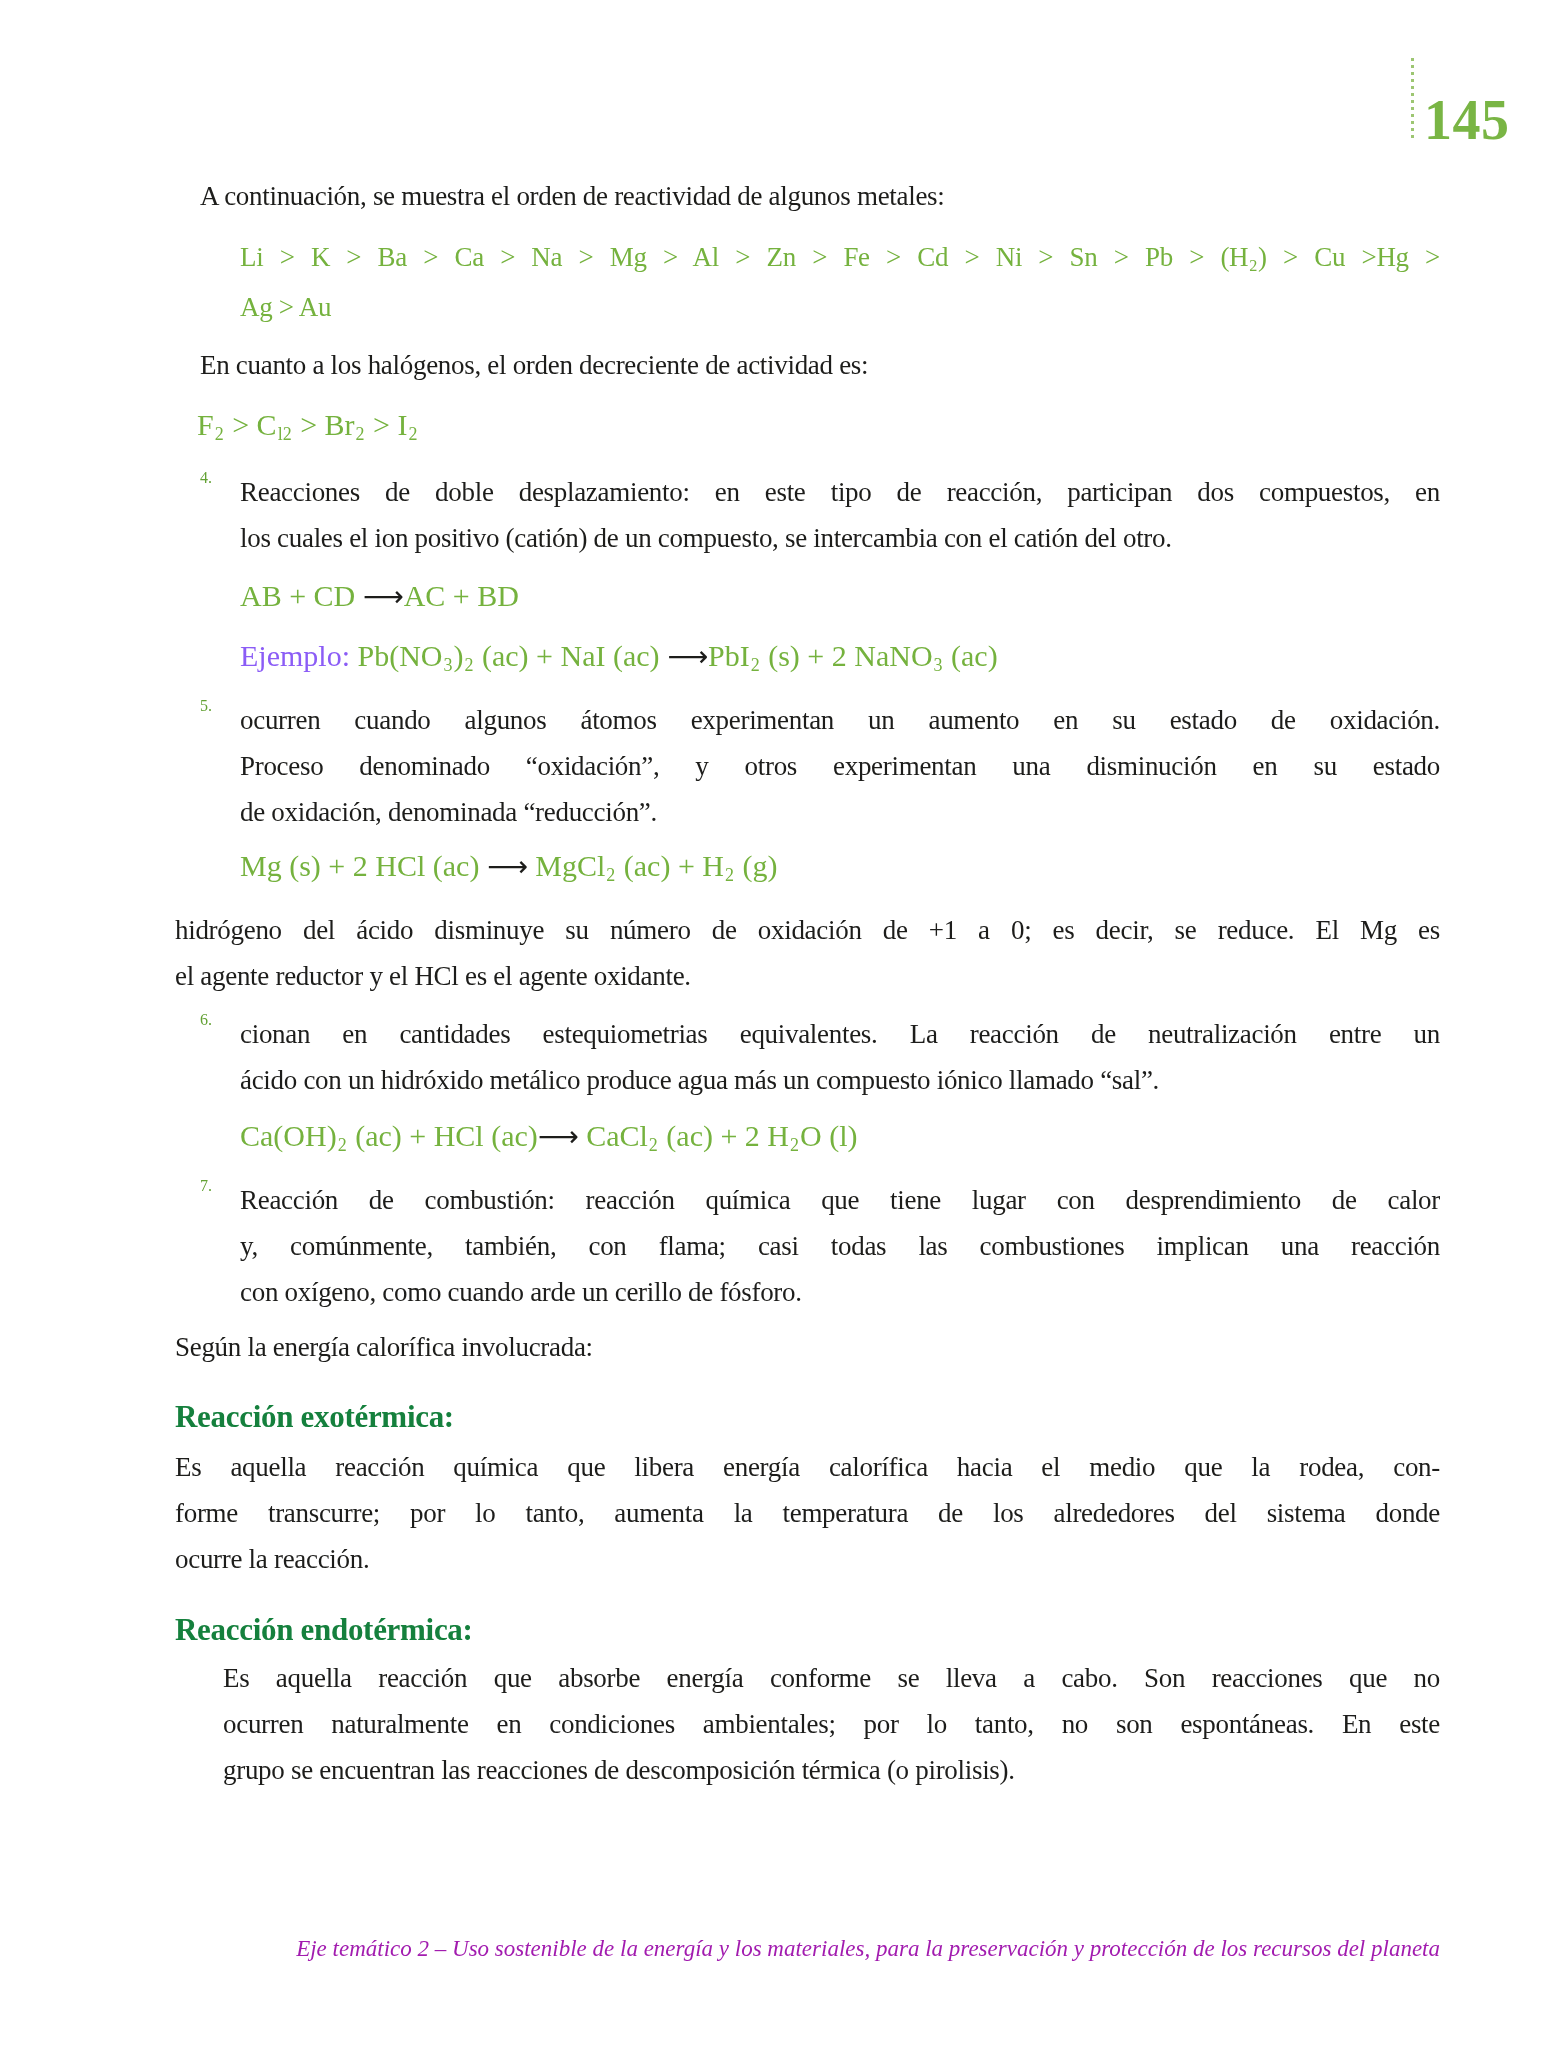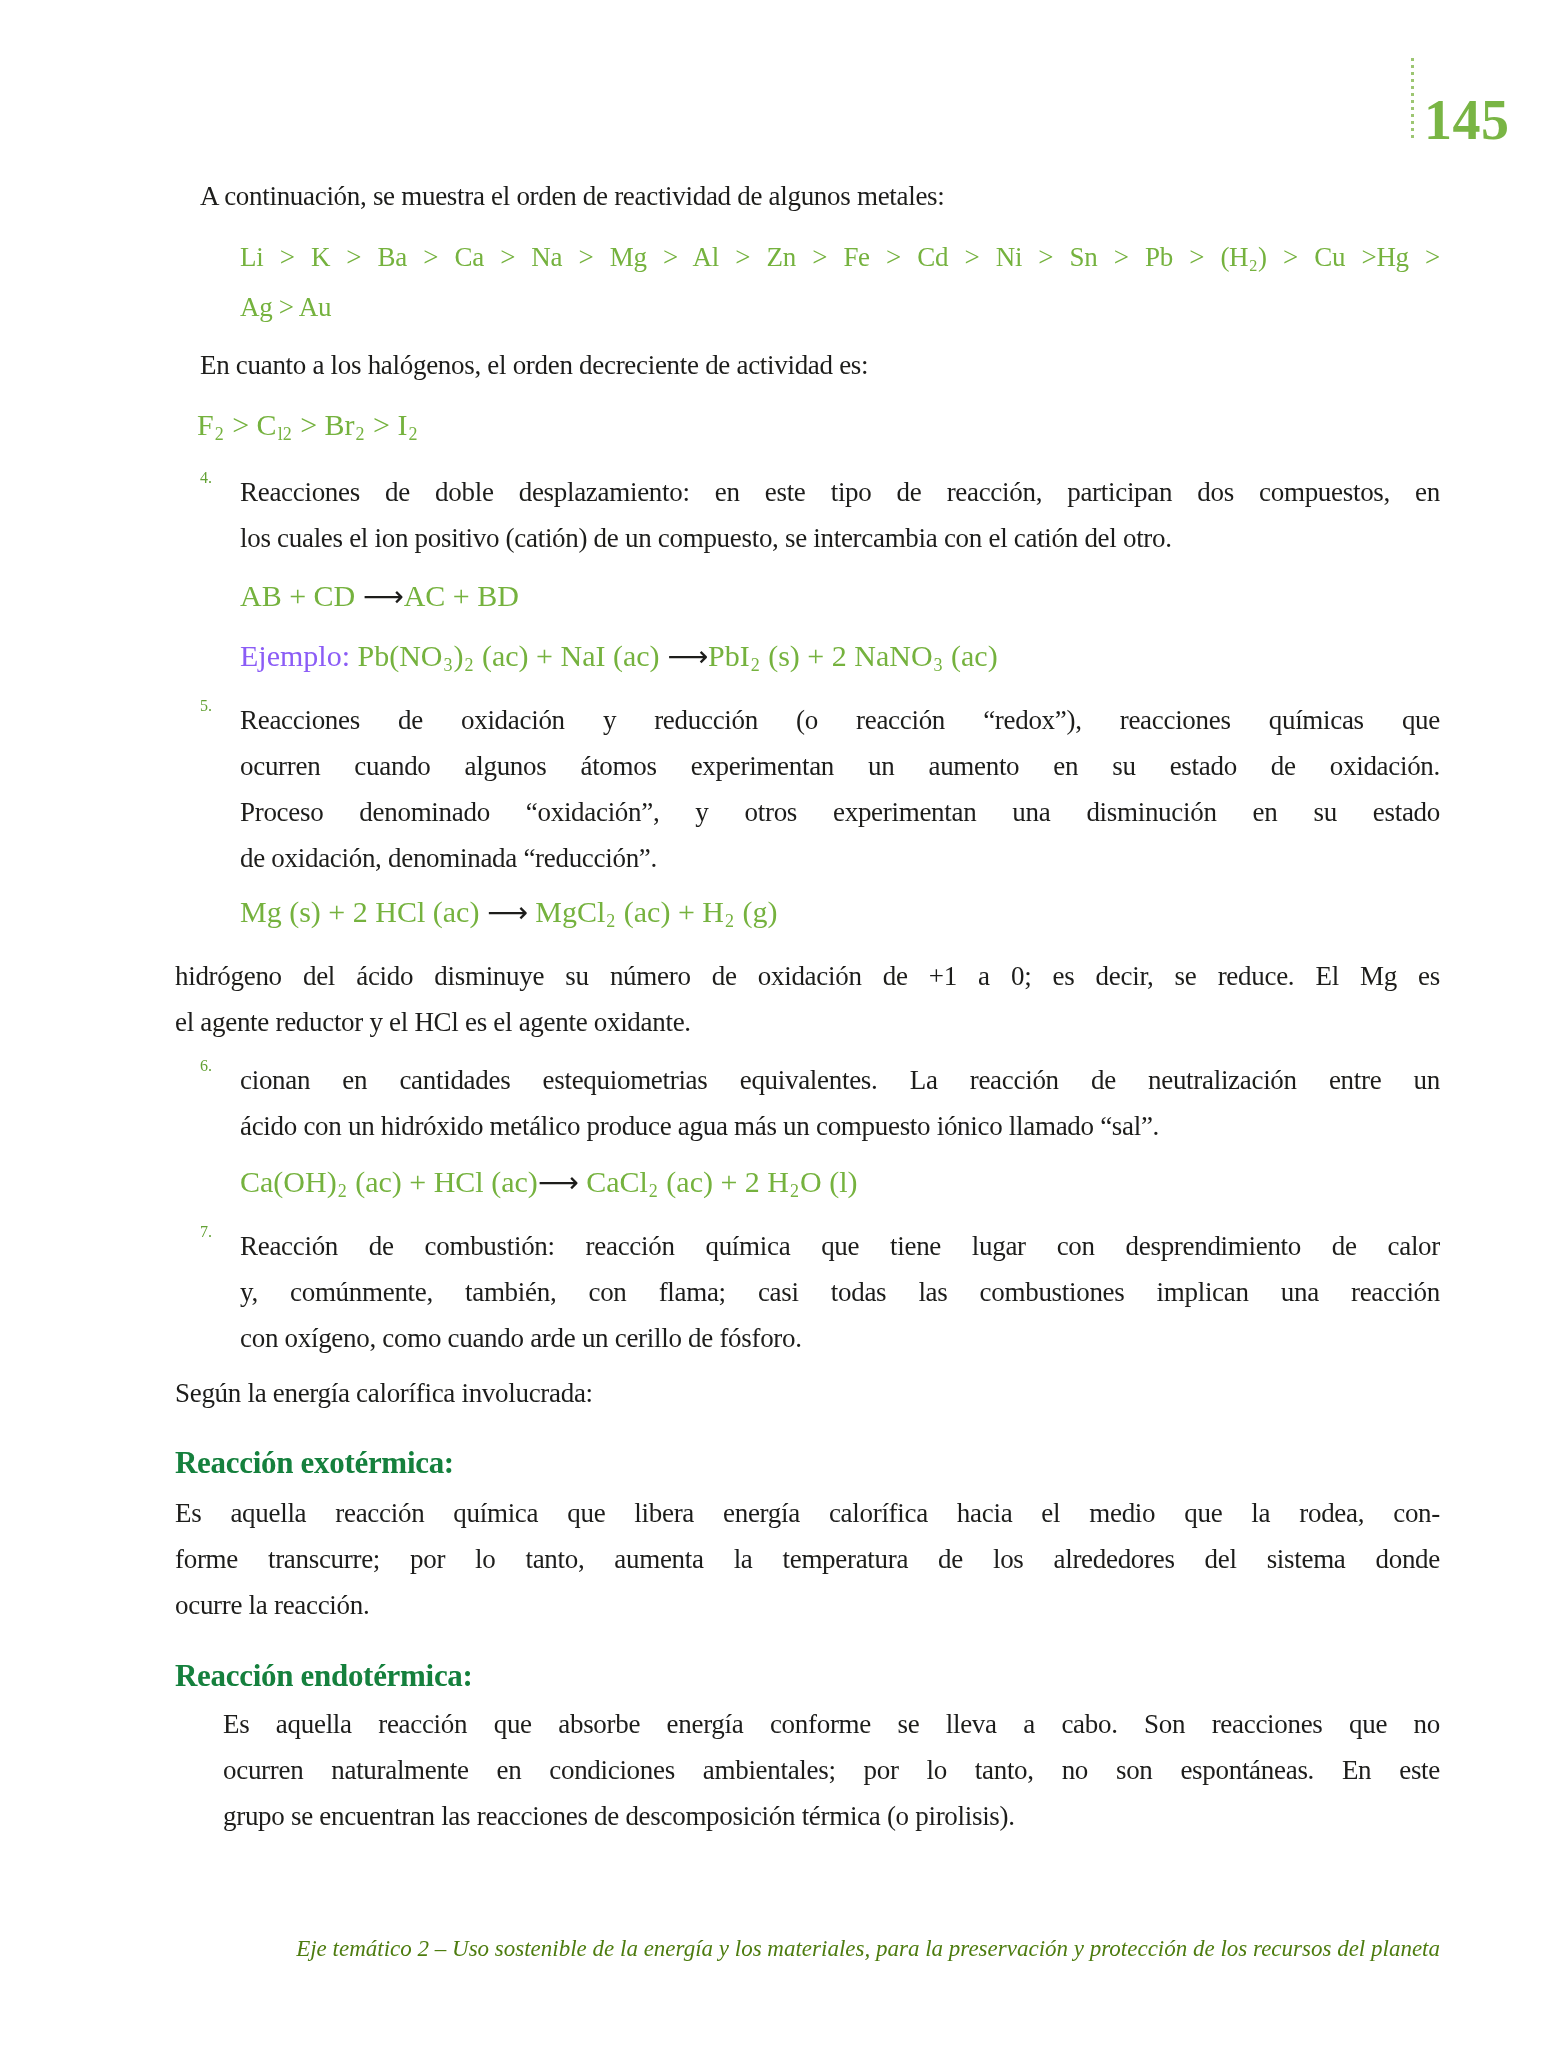--- a/index.html
+++ b/index.html
@@ -88,21 +88,21 @@
   .m-endoh    { margin-top: 25px; }
   .m-endop    { margin-top: 2px; margin-left: 48px;  }
   .footer {
     position: absolute;
     left: 175px;
     top: 1936px;
     width: 1265px;
     text-align: right;
     font-style: italic;
     font-size: 23px;
-    color: #4d7c0f;
+    color: #a21caf;
   }
 </style>
 </head>
 <body>
 
 <div class="page">
 
   <div class="dotted-rule"></div>
   <div class="page-number">145</div>
 
@@ -126,21 +126,20 @@
     </div>
 
     <div class="eq eq-indent m-abcd"><span>AB + CD </span><span class="arrow">⟶</span><span>AC + BD</span></div>
 
     <div class="eq eq-indent m-ejemplo">
       <span class="eq-label">Ejemplo: </span><span><span>Pb(NO</span><span class="sub">3</span><span>)</span><span class="sub">2</span><span> (ac) + NaI (ac) </span><span class="arrow">⟶</span><span>PbI</span><span class="sub">2</span><span> (s) + 2 NaNO</span><span class="sub">3</span><span> (ac)</span></span>
     </div>
 
     <div class="litem m-item5">
       <span class="lnum">5.</span>
-      <div class="lline j">Reacciones de oxidación y reducción (o reacción “redox”), reacciones químicas que</div>
       <div class="lline j">ocurren cuando algunos átomos experimentan un aumento en su estado de oxidación.</div>
       <div class="lline j">Proceso denominado “oxidación”, y otros experimentan una disminución en su estado</div>
       <div class="lline">de oxidación, denominada “reducción”.</div>
     </div>
 
     <div class="eq eq-indent m-mg"><span>Mg (s) + 2 HCl (ac)  </span><span class="arrow">⟶</span><span>  MgCl</span><span class="sub">2</span><span> (ac) + H</span><span class="sub">2</span><span> (g)</span></div>
 
     <div class="m-magnesio">
       <div class="para-line j">hidrógeno del ácido disminuye su número de oxidación de +1 a 0; es decir, se reduce. El Mg es</div>
       <div class="para-line">el agente reductor y el HCl es el agente oxidante.</div>

